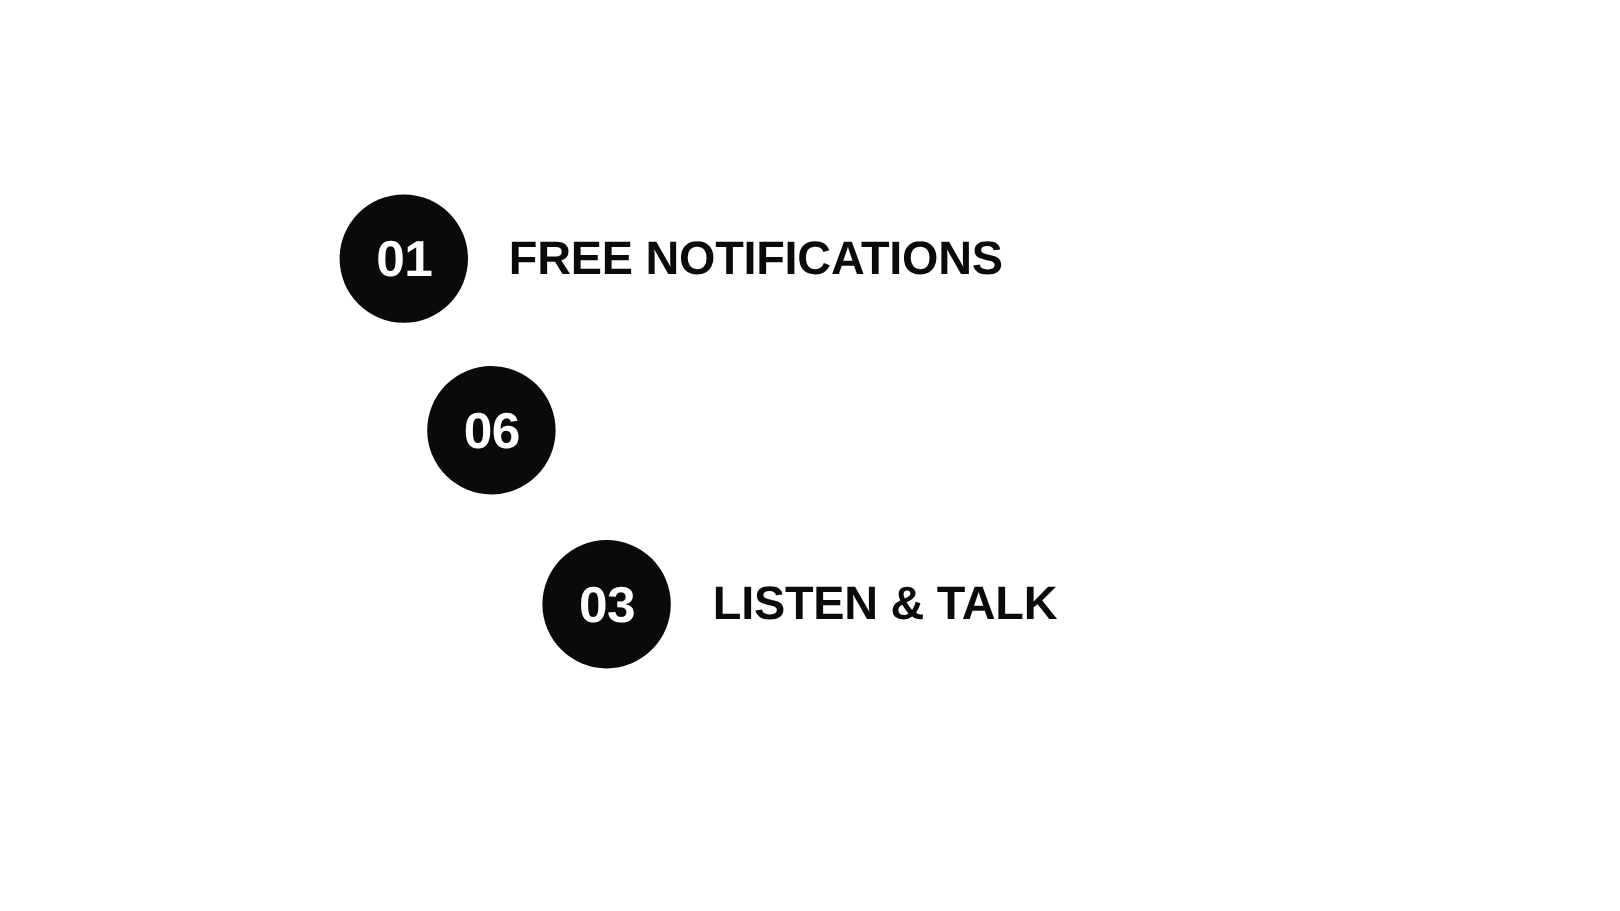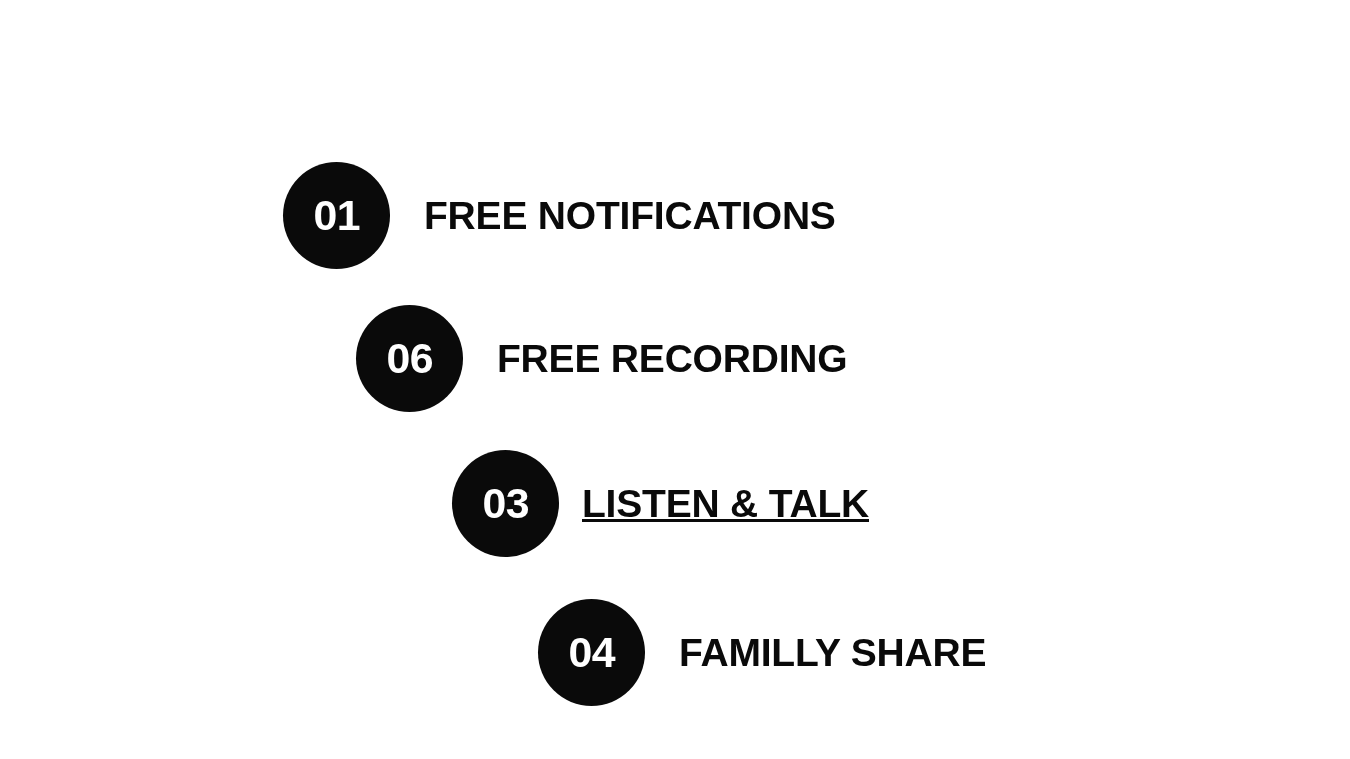--- a/index.html
+++ b/index.html
@@ -66,49 +66,42 @@
 
   
   #row-1 { left: 283px; top: 162px; }
   #row-2 { left: 356px; top: 305px; }
   #row-3 { left: 452px; top: 450px; }
   #row-4 { left: 538px; top: 599px; }
 
   
   #row-1 .feature-label { margin-left: 34px; }
   #row-2 .feature-label { margin-left: 34px; }
-  #row-3 .feature-label { margin-left: 23px; text-decoration: underline; }
+  #row-3 .feature-label { margin-left: 35px; }
   #row-4 .feature-label { margin-left: 34px; }
 </style>
 </head>
 <body>
 
 <div id="stage">
 
   <div class="feature-row" id="row-1">
     <div class="step-badge">
       <span class="step-number">01</span>
     </div>
     <span class="feature-label">FREE NOTIFICATIONS</span>
   </div>
 
   <div class="feature-row" id="row-2">
     <div class="step-badge">
       <span class="step-number">06</span>
     </div>
-    <span class="feature-label">FREE RECORDING</span>
   </div>
 
   <div class="feature-row" id="row-3">
     <div class="step-badge">
       <span class="step-number">03</span>
     </div>
     <span class="feature-label">LISTEN &amp; TALK</span>
   </div>
 
-  <div class="feature-row" id="row-4">
-    <div class="step-badge">
-      <span class="step-number">04</span>
-    </div>
-    <span class="feature-label">FAMILLY SHARE</span>
-  </div>
 
 </div>
 
 </body></html>

